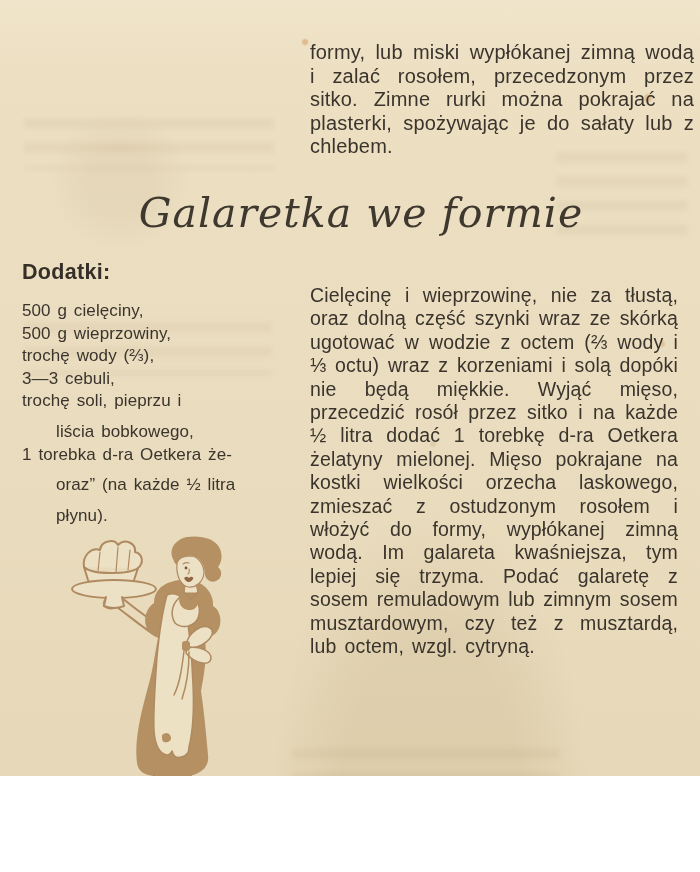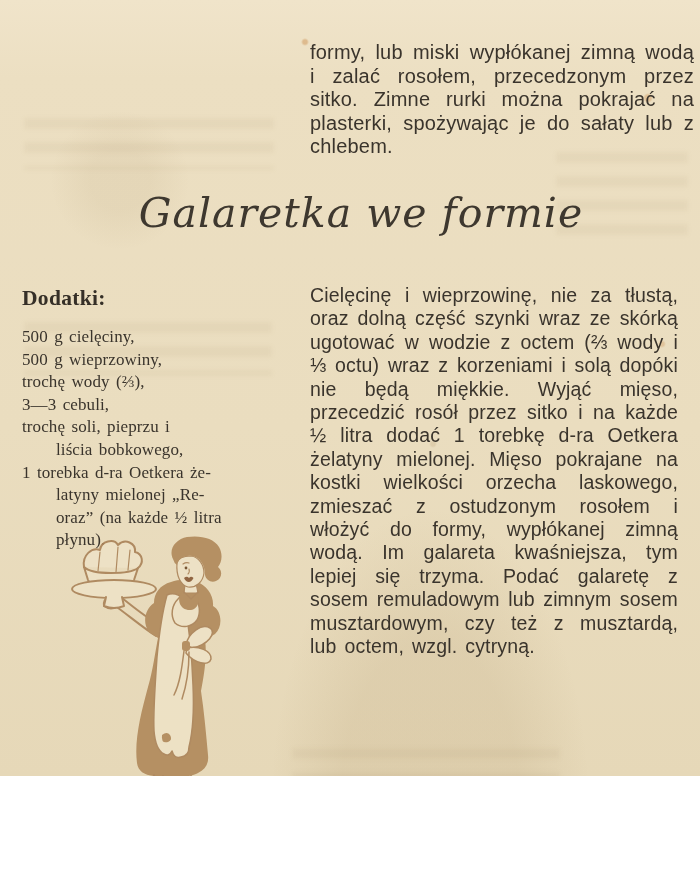--- a/index.html
+++ b/index.html
@@ -30,28 +30,28 @@
     position:absolute;left:310px;top:21px;width:384px;
     font-size:20px;line-height:23.6px;text-align:justify;
     word-spacing:3px;letter-spacing:.2px;
   }
   .title{
     position:absolute;left:0;top:189px;width:700px;margin:0;
     text-align:center;transform:translateX(11px);
     font-family:"DejaVu Serif", serif;font-style:italic;font-weight:400;
     font-size:41px;letter-spacing:1px;color:#3e382f;
   }
-  .col-left{position:absolute;left:22px;top:286px;width:266px;font-family:Liberation Serif, serif;}
+  .col-left{position:absolute;left:22px;top:260px;width:266px;}
   .col-right{position:absolute;left:310px;top:270px;width:384px;}
   .col-head{
     margin:0;font-size:21.5px;font-weight:bold;letter-spacing:.3px;color:#352f27;
   }
   .ing-list{margin-top:15px;}
   .ing-line{font-size:17px;line-height:22.6px;word-spacing:2px;letter-spacing:.1px;}
-  .ing-line.indent{padding-left:34px;}
+  .ing-line.indent{padding-left:34px;margin-top:8px;}
   .method{
     margin:14px 16px 0 0;font-size:19.5px;line-height:23.4px;
     text-align:justify;word-spacing:2.5px;letter-spacing:.15px;
   }
   .illustration{position:absolute;left:70px;top:535px;width:180px;height:340px;}
 </style>
 </head>
 <body>
 
 <div class="page">
@@ -68,21 +68,20 @@
   <div class="col-left">
     <h2 class="col-head">Dodatki:</h2>
     <div class="ing-list">
       <div class="ing-line">500 g cielęciny,</div>
       <div class="ing-line">500 g wieprzowiny,</div>
       <div class="ing-line">trochę wody (⅔),</div>
       <div class="ing-line">3—3 cebuli,</div>
       <div class="ing-line">trochę soli, pieprzu i</div>
       <div class="ing-line indent">liścia bobkowego,</div>
       <div class="ing-line">1 torebka d-ra Oetkera że-</div>
-      <div class="ing-line indent">latyny mielonej „Re-</div>
       <div class="ing-line indent">oraz” (na każde ½ litra</div>
       <div class="ing-line indent">płynu).</div>
     </div>
   </div>
 
   <div class="col-right">
     <p class="method">Cielęcinę i wieprzowinę, nie za tłustą, oraz dolną część szynki wraz ze skórką ugotować w wodzie z octem (⅔ wody i ⅓ octu) wraz z korzeniami i solą dopóki nie będą miękkie. Wyjąć mięso, przecedzić rosół przez sitko i na każde ½ litra dodać 1 torebkę d-ra Oetkera żelatyny mielonej. Mięso pokrajane na kostki wielkości orzecha laskowego, zmieszać z ostudzonym rosołem i włożyć do formy, wypłókanej zimną wodą. Im galareta kwaśniejsza, tym lepiej się trzyma. Podać galaretę z sosem remuladowym lub zimnym sosem musztardowym, czy też z musztardą, lub octem, wzgl. cytryną.</p>
   </div>
 
   <svg class="illustration" viewBox="0 0 180 340" xmlns="http://www.w3.org/2000/svg">

